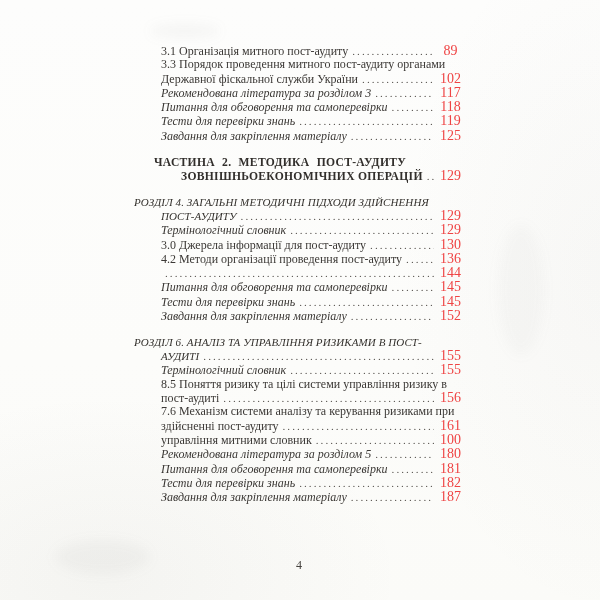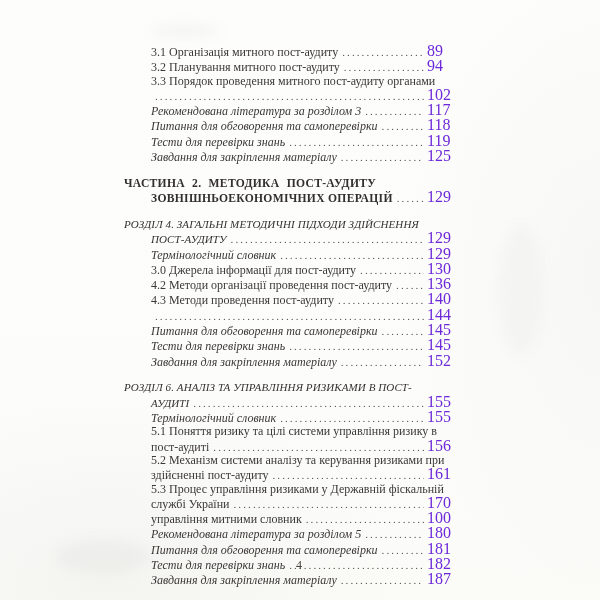--- a/index.html
+++ b/index.html
@@ -16,49 +16,49 @@
       radial-gradient(ellipse 420px 260px at 18% 96%, rgba(110,108,104,0.05), transparent 70%),
       radial-gradient(ellipse 300px 500px at 101% 45%, rgba(120,118,114,0.04), transparent 70%),
       linear-gradient(180deg, #fdfdfc 0%, #fcfcfa 60%, #fbfbf8 100%);
   }
   .smudge { position: absolute; border-radius: 50%; filter: blur(6px); pointer-events: none; }
   .smudge-top    { left: 150px; top: 24px;  width: 70px; height: 14px; background: rgba(125,122,118,0.06); }
   .smudge-bottom { left: 55px;  top: 540px; width: 95px; height: 34px; background: rgba(125,122,118,0.05); }
   .smudge-right  { left: 498px; top: 225px; width: 46px; height: 130px; background: rgba(130,128,124,0.04); }
 
   .toc {
-    position: absolute; left: 124px; top: 44px; width: 330px;
+    position: absolute; left: 134px; top: 44px; width: 330px;
     font-size: 12px; line-height: 13.3px;
   }
   .entry { }
   .entry.gap { margin-top: 12.5px; }
   .line { display: flex; align-items: baseline; }
   .line .text { white-space: nowrap; }
   .line.indent { padding-left: 27px; }
 
   .leader {
     flex: 1 1 auto; overflow: hidden; white-space: nowrap;
     margin-left: 4px; margin-right: 3px;
     min-width: 0;
   }
   .leader::after {
     content: "........................................................................................................................";
     font-size: 11px; letter-spacing: 2.1px; color: #55514c;
     font-style: normal; font-weight: normal;
   }
   .pagecol {
-    flex: 0 0 auto; min-width: 27px; text-align: left;
-    font-style: normal; font-weight: normal; color: #6d28d9;
-    font-size: 16px;
+    flex: 0 0 auto; min-width: 27px; text-align: center;
+    font-style: normal; font-weight: normal; color: #ef4444;
+    font-size: 14px;
   }
 
   .style-item .text { font-style: normal; }
   .style-aux  .text { font-style: italic; }
   .style-part { font-weight: bold; color: #322f2c; }
-  .style-part .text { font-size: 11.6px; letter-spacing: 0.3px; }
+  .style-part .text { font-size: 11.6px; letter-spacing: 0.3px; margin-left: 20px; }
   .style-part .line1 .text { word-spacing: 4px; }
   .style-chapter { color: #35322e; }
   .style-chapter .text { font-style: italic; font-size: 11px; letter-spacing: 0.1px; }
 
   .footer-page {
     position: absolute; left: 134px; top: 558px; width: 330px;
     text-align: center; font-size: 12px; color: #45423e;
   }
 </style>
 </head>
@@ -73,30 +73,24 @@
 <div class="toc">
     <div class="entry style-item">
       <div class="line indent line1">
         <span class="text">3.1 Організація митного пост-аудиту</span>
         <span class="leader"></span>
         <span class="pagecol">89</span>
       </div>
     </div>
     <div class="entry style-item">
       <div class="line indent line1">
-        <span class="text">3.2 Планування митного пост-аудиту</span>
-        <span class="leader"></span>
-        <span class="pagecol">94</span>
-      </div>
-    </div>
-    <div class="entry style-item">
-      <div class="line indent line1">
         <span class="text">3.3 Порядок проведення митного пост-аудиту органами</span>
       </div>
       <div class="line indent">
+        <span class="text">Державної фіскальної служби України</span>
         <span class="leader"></span>
         <span class="pagecol">102</span>
       </div>
     </div>
     <div class="entry style-aux">
       <div class="line indent line1">
         <span class="text">Рекомендована література за розділом 3</span>
         <span class="leader"></span>
         <span class="pagecol">117</span>
       </div>
@@ -156,27 +150,20 @@
         <span class="pagecol">130</span>
       </div>
     </div>
     <div class="entry style-item">
       <div class="line indent line1">
         <span class="text">4.2 Методи організації проведення пост-аудиту</span>
         <span class="leader"></span>
         <span class="pagecol">136</span>
       </div>
     </div>
-    <div class="entry style-item">
-      <div class="line indent line1">
-        <span class="text">4.3 Методи проведення пост-аудиту</span>
-        <span class="leader"></span>
-        <span class="pagecol">140</span>
-      </div>
-    </div>
     <div class="entry style-aux">
       <div class="line indent line1">
         <span class="leader"></span>
         <span class="pagecol">144</span>
       </div>
     </div>
     <div class="entry style-aux">
       <div class="line indent line1">
         <span class="text">Питання для обговорення та самоперевірки</span>
         <span class="leader"></span>
@@ -209,49 +196,39 @@
     </div>
     <div class="entry style-aux">
       <div class="line indent line1">
         <span class="text">Термінологічний словник</span>
         <span class="leader"></span>
         <span class="pagecol">155</span>
       </div>
     </div>
     <div class="entry style-item">
       <div class="line indent line1">
-        <span class="text">5.1 Поняття ризику та цілі системи управління ризику в</span>
+        <span class="text">8.5 Поняття ризику та цілі системи управління ризику в</span>
       </div>
       <div class="line indent">
         <span class="text">пост-аудиті</span>
         <span class="leader"></span>
         <span class="pagecol">156</span>
       </div>
     </div>
     <div class="entry style-item">
       <div class="line indent line1">
-        <span class="text">5.2 Механізм системи аналізу та керування ризиками при</span>
+        <span class="text">7.6 Механізм системи аналізу та керування ризиками при</span>
       </div>
       <div class="line indent">
         <span class="text">здійсненні пост-аудиту</span>
         <span class="leader"></span>
         <span class="pagecol">161</span>
       </div>
     </div>
     <div class="entry style-item">
-      <div class="line indent line1">
-        <span class="text">5.3 Процес управління ризиками у Державній фіскальній</span>
-      </div>
-      <div class="line indent">
-        <span class="text">службі України</span>
-        <span class="leader"></span>
-        <span class="pagecol">170</span>
-      </div>
-    </div>
-    <div class="entry style-item">
       <div class="line indent">
         <span class="text">управління митними словник</span>
         <span class="leader"></span>
         <span class="pagecol">100</span>
       </div>
     </div>
     <div class="entry style-aux">
       <div class="line indent line1">
         <span class="text">Рекомендована література за розділом 5</span>
         <span class="leader"></span>

